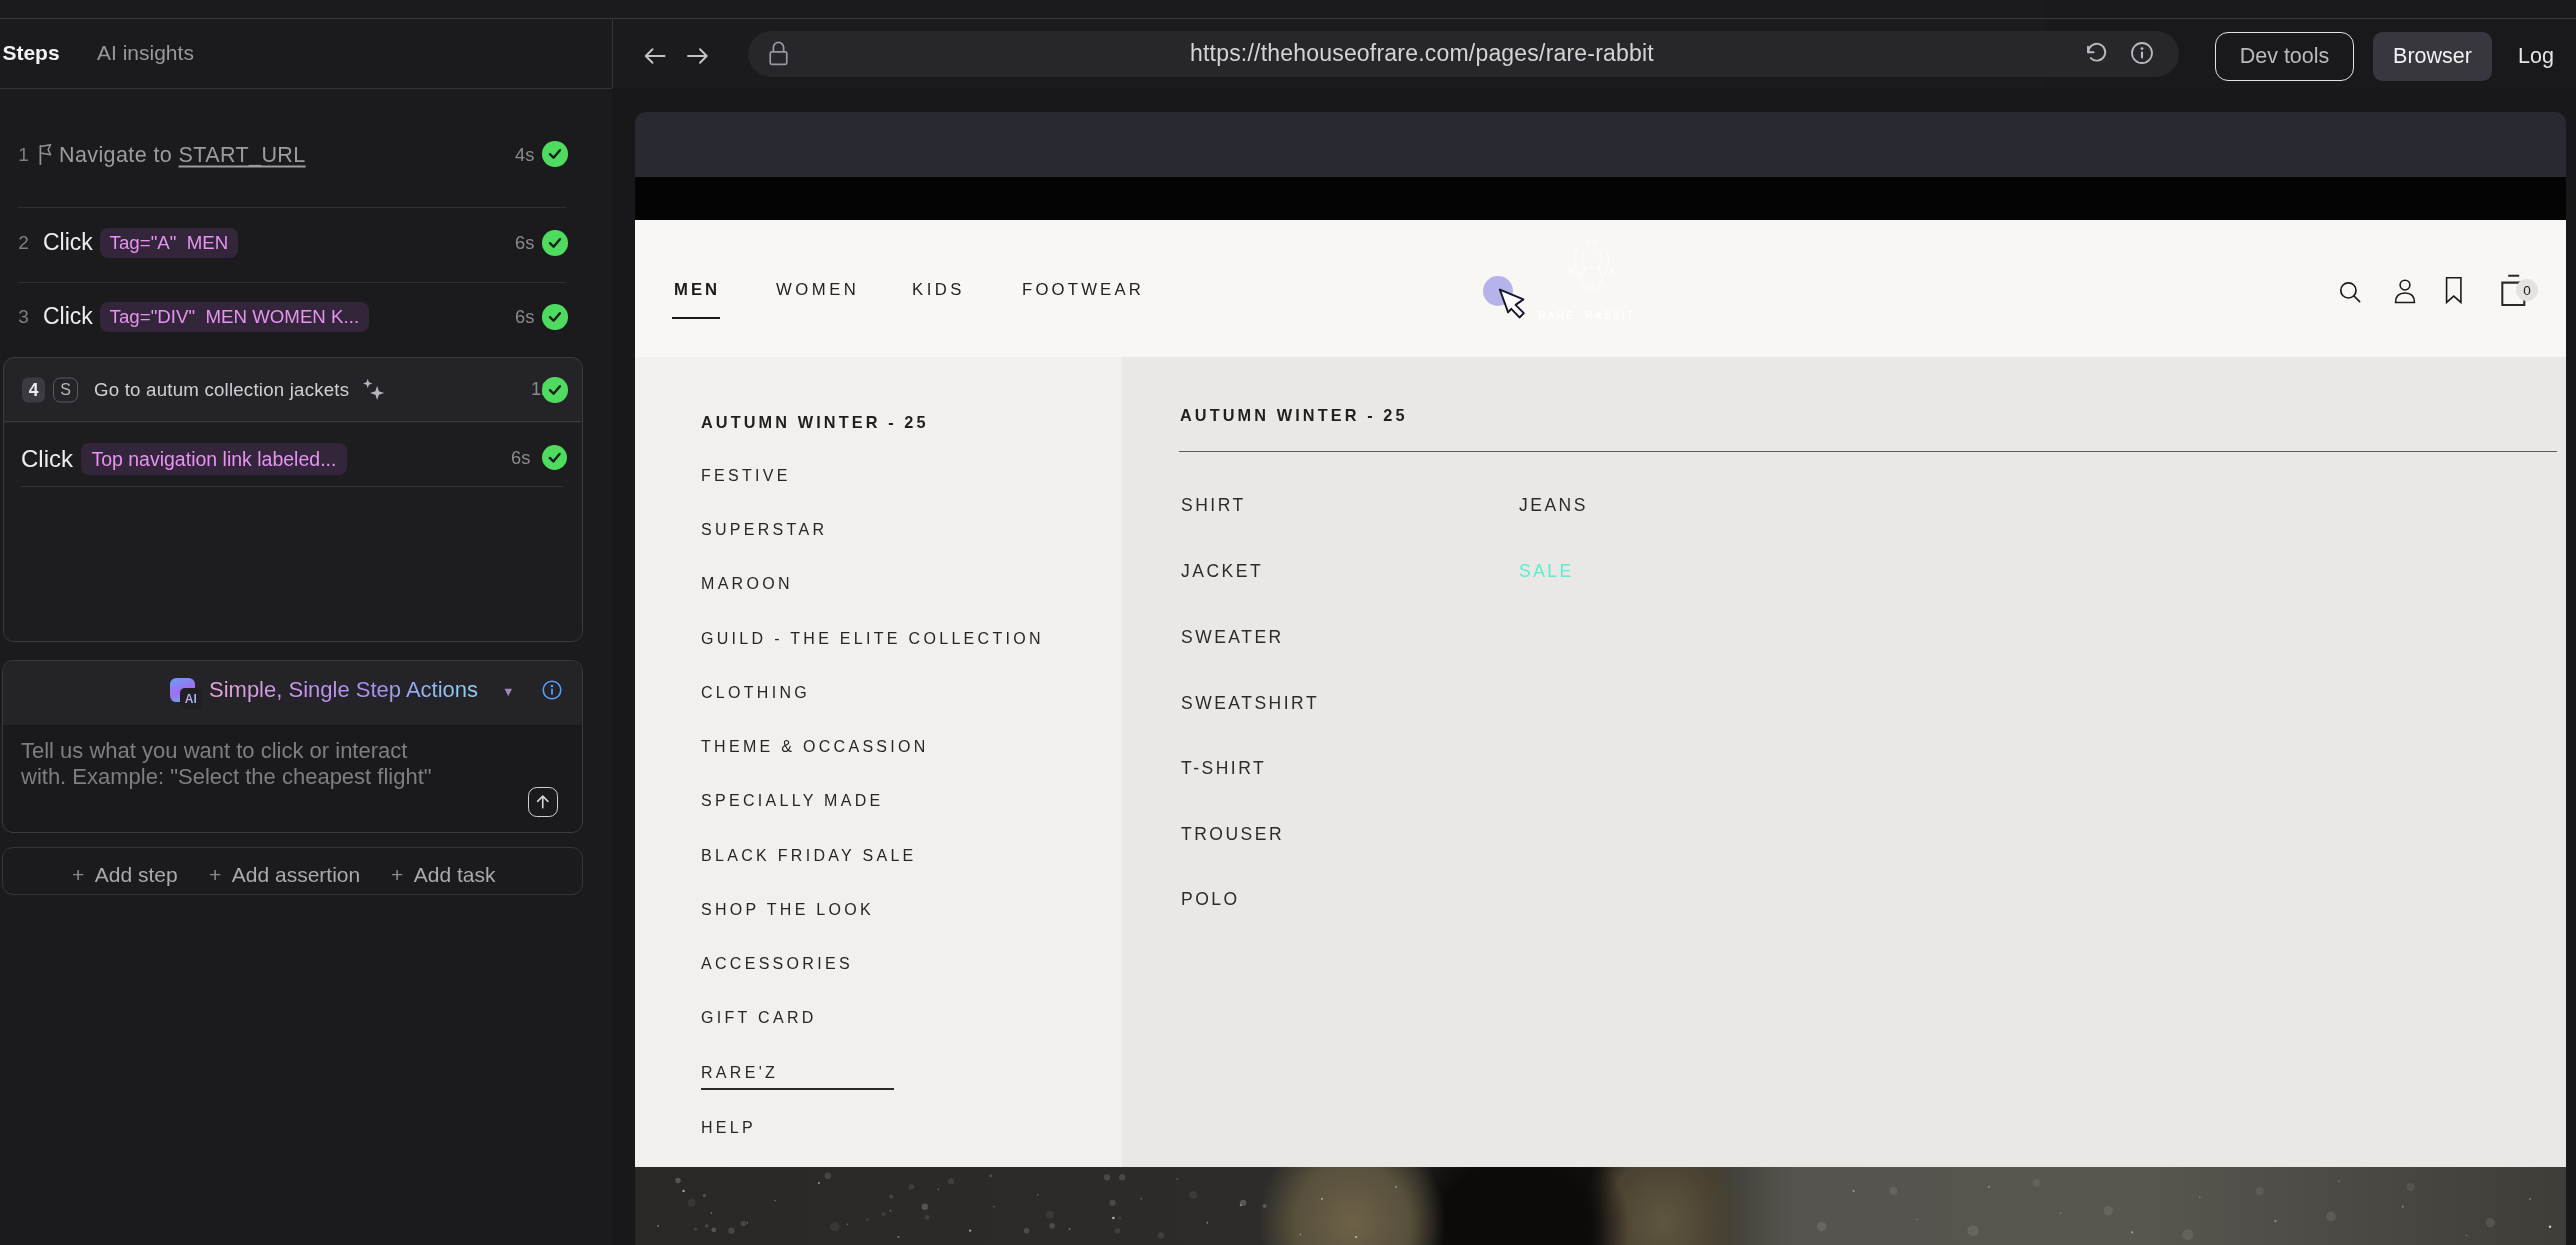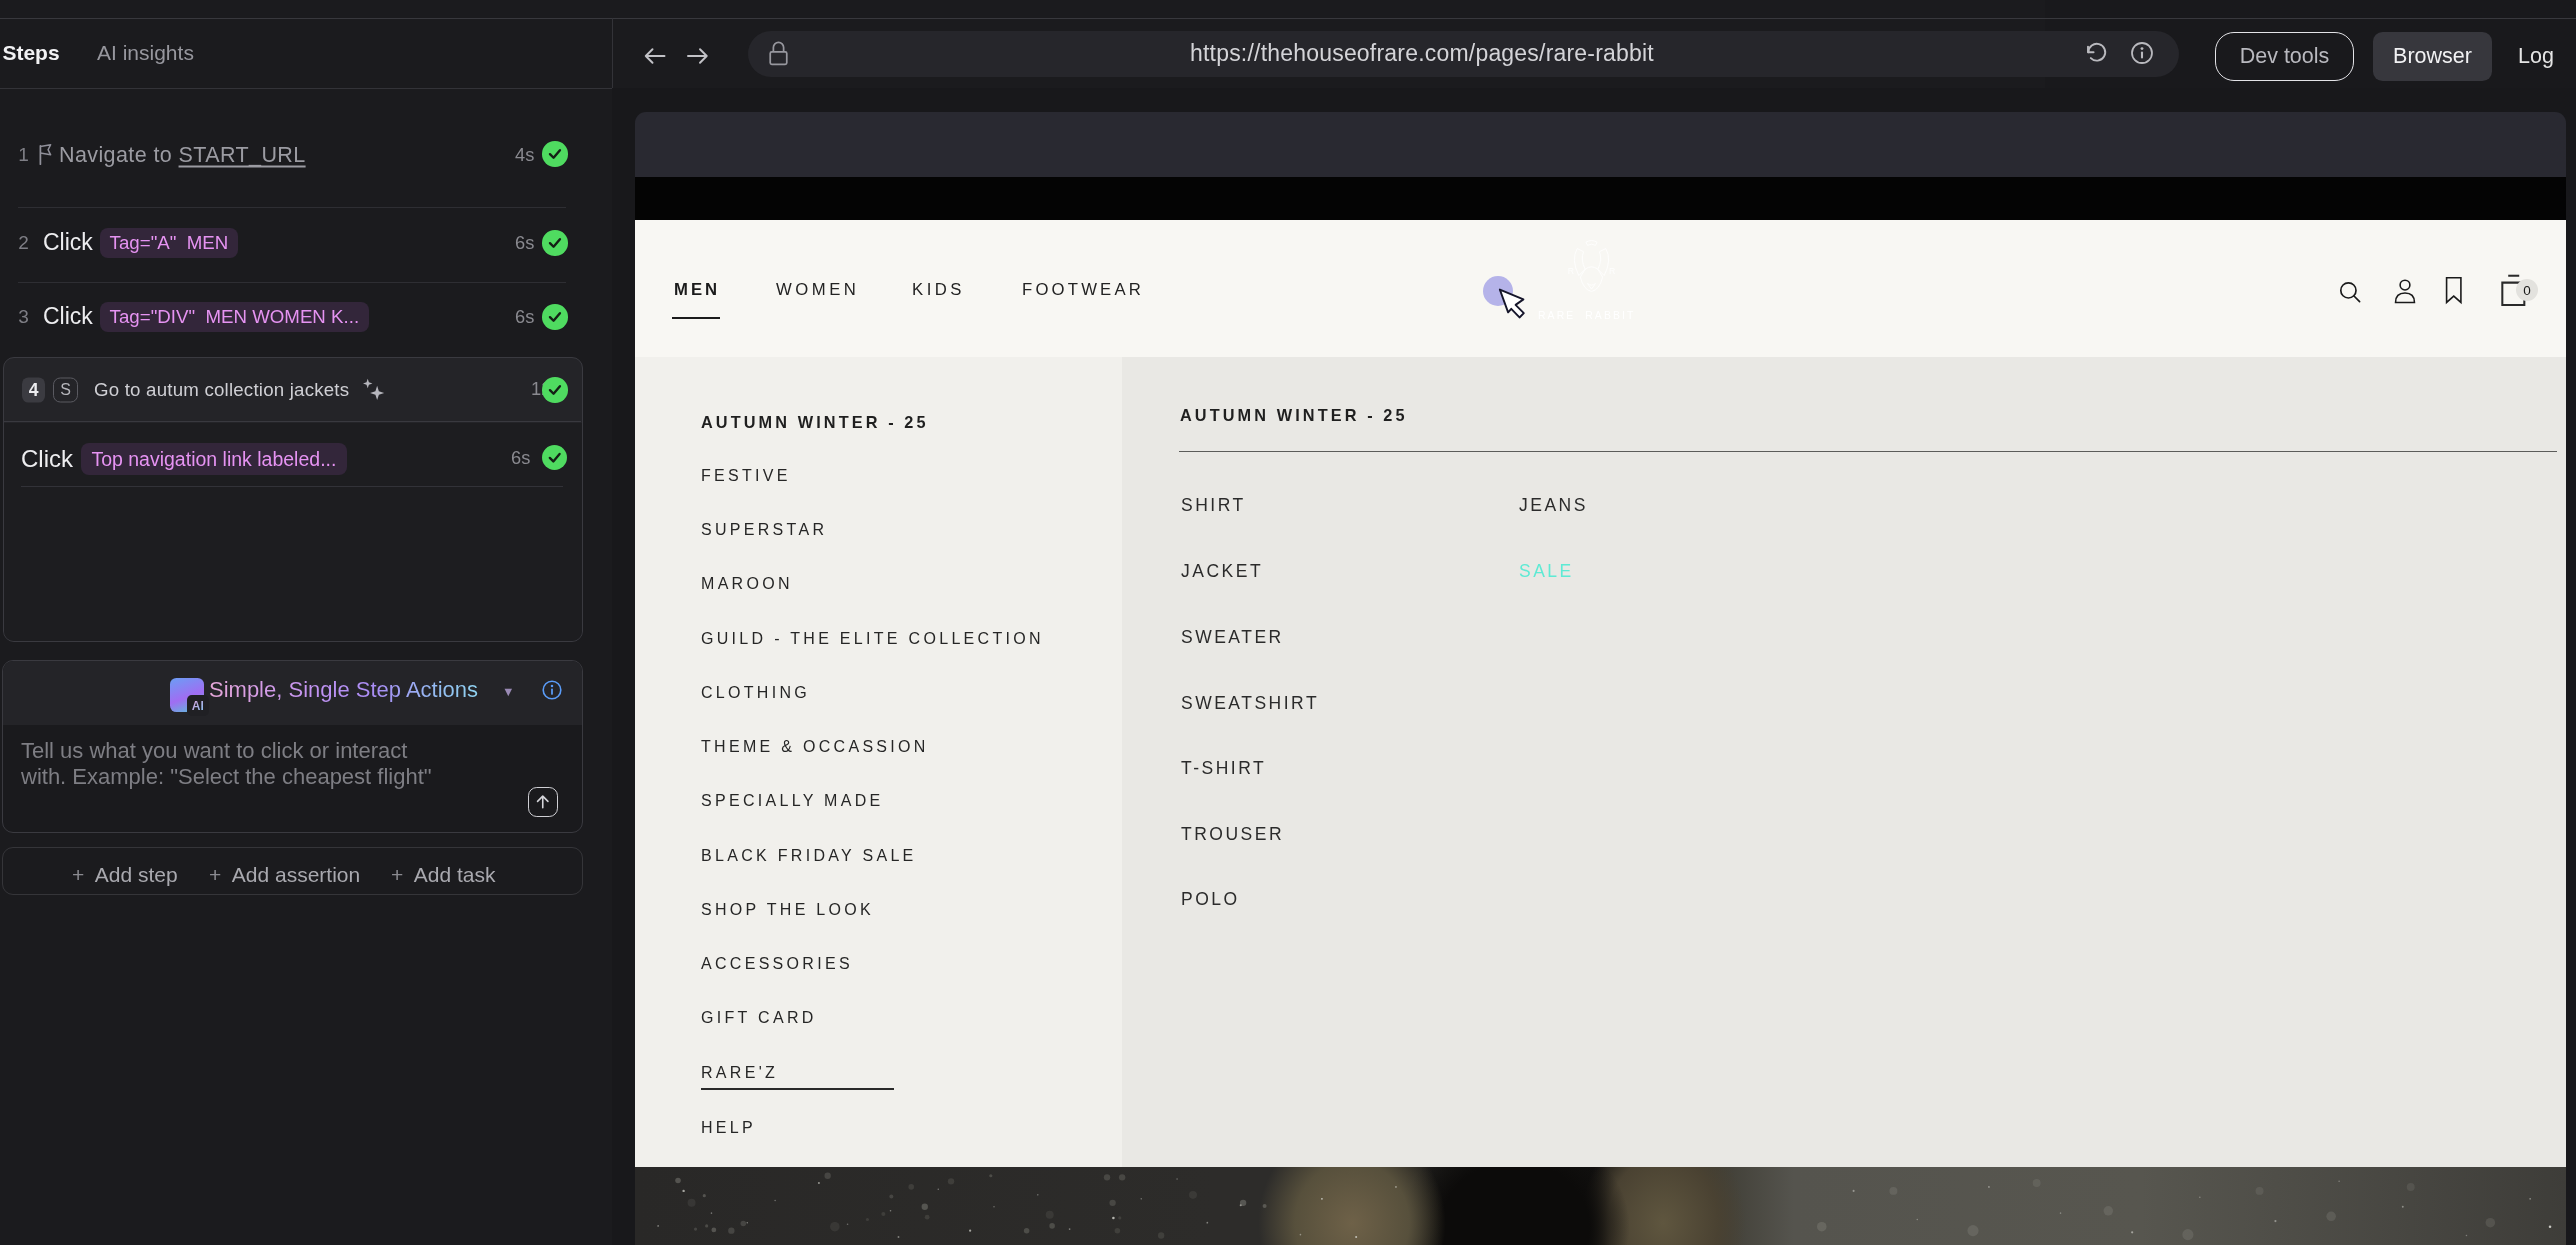--- a/index.html
+++ b/index.html
@@ -80,21 +80,21 @@
   <svg class="abs" style="left:542px;top:445px;" width="25" height="25" viewBox="0 0 32 32">
       <path d="M10 16.5 L14.5 21 L22.5 11.5" fill="none" stroke="#142015" stroke-width="3" stroke-linecap="round" stroke-linejoin="round"></path>
     </svg>
 
   <div class="abs" style="left:21px;top:486px;width:542px;height:0.8px;background:#323238;"></div>
 
 
   <div class="abs" style="left:2.4px;top:660px;width:581px;height:173px;background:#1a1a1d;border:0.8px solid #3a3a40;border-radius:11px;overflow:hidden;">
     <div style="position:absolute;left:0;top:0;width:100%;height:64px;background:#242428;"></div>
   </div>
-  <div class="abs" style="left:170px;top:678px;width:25px;height:24px;border-radius:6.4px;background:linear-gradient(160deg,#6b9ef5 0%,#a06df2 55%,#53c8d8 100%);padding:17px;">
+  <div class="abs" style="left:170px;top:678px;width:25px;height:24px;border-radius:6.4px;background:linear-gradient(160deg,#6b9ef5 0%,#a06df2 55%,#53c8d8 100%);padding:10px;">
      <div style="width:21.5px;height:21px;border-radius:4.8px;background:#202024;display:flex;align-items:center;justify-content:center;">
         <span style="font-size:12px;font-weight:700;background:linear-gradient(135deg,#e0a0d8,#7fc2f2);-webkit-background-clip:text;background-clip:text;color:transparent;">AI</span>
       </div>
   </div>
   <div class="abs vc" style="left:209px;top:690px;font-size:22px;font-weight:500;background:linear-gradient(90deg,#e5a6d8 0%,#c393f2 38%,#a98df5 62%,#93bdf2 85%,#8fd2f0 100%);-webkit-background-clip:text;background-clip:text;color:transparent;">Simple, Single Step Actions</div>
   <div class="abs vc" style="left:502px;top:692px;color:#9a8ab5;font-size:12.7px;">▼</div>
   <svg class="abs" style="left:542px;top:680px;" width="20" height="20" viewBox="0 0 25 25">
       <circle cx="12.5" cy="12.5" r="11" fill="none" stroke="#5a9cf8" stroke-width="2"></circle>
       <circle cx="12.5" cy="7.5" r="1.6" fill="#5a9cf8"></circle>
       <rect x="11.4" y="10.5" width="2.2" height="8" rx="1.1" fill="#5a9cf8"></rect>
@@ -124,21 +124,21 @@
   <div class="abs vc" style="left:1190px;top:53px;color:#d4d4d8;font-size:23px;letter-spacing:0.2px;">https://thehouseofrare.com/pages/rare-rabbit</div>
   <svg class="abs" style="left:2084px;top:41px;" width="24" height="24" viewBox="0 0 30 30">
       <path d="M5 7 v7 h7" fill="none" stroke="#b9b9be" stroke-width="2.4" stroke-linecap="round" stroke-linejoin="round"></path>
       <path d="M5.5 14 a10.5 10.5 0 1 1 3 7.4" fill="none" stroke="#b9b9be" stroke-width="2.4" stroke-linecap="round"></path>
     </svg>
   <svg class="abs" style="left:2130px;top:41px;" width="24" height="24" viewBox="0 0 30 30">
       <circle cx="15" cy="15" r="12.5" fill="none" stroke="#b9b9be" stroke-width="2.2"></circle>
       <circle cx="15" cy="9.5" r="1.8" fill="#b9b9be"></circle>
       <rect x="13.7" y="13" width="2.6" height="9" rx="1.3" fill="#b9b9be"></rect>
     </svg>
-  <div class="abs" style="left:2215px;top:32px;width:139px;height:49px;border:1.6px solid #e3e3e7;border-radius:19px;color:#b9b9bf;font-size:21.5px;display:flex;align-items:center;justify-content:center;">Dev tools</div>
+  <div class="abs" style="left:2215px;top:32px;width:139px;height:49px;border:1.6px solid #e3e3e7;border-radius:13px;color:#b9b9bf;font-size:21.5px;display:flex;align-items:center;justify-content:center;">Dev tools</div>
   <div class="abs" style="left:2373px;top:32px;width:119px;height:49px;background:#37373d;border-radius:9.6px;color:#f2f2f4;font-size:21.5px;font-weight:500;display:flex;align-items:center;justify-content:center;">Browser</div>
   <div class="abs vc" style="left:2518px;top:56px;color:#e5e5e5;font-size:21.5px;">Log</div>
 
   <div class="abs" style="left:612px;top:88px;width:1964px;height:1157px;background:#18181b;"></div>
   <div class="abs" style="left:635px;top:112px;width:1931px;height:1133px;border-radius:11px 11px 0 0;overflow:hidden;">
 
     <div style="position:absolute;left:0;top:0;width:100%;height:65px;background:#292931;"></div>
 
     <div style="position:absolute;left:0;top:65px;width:100%;height:43px;background:#040404;"></div>
 

